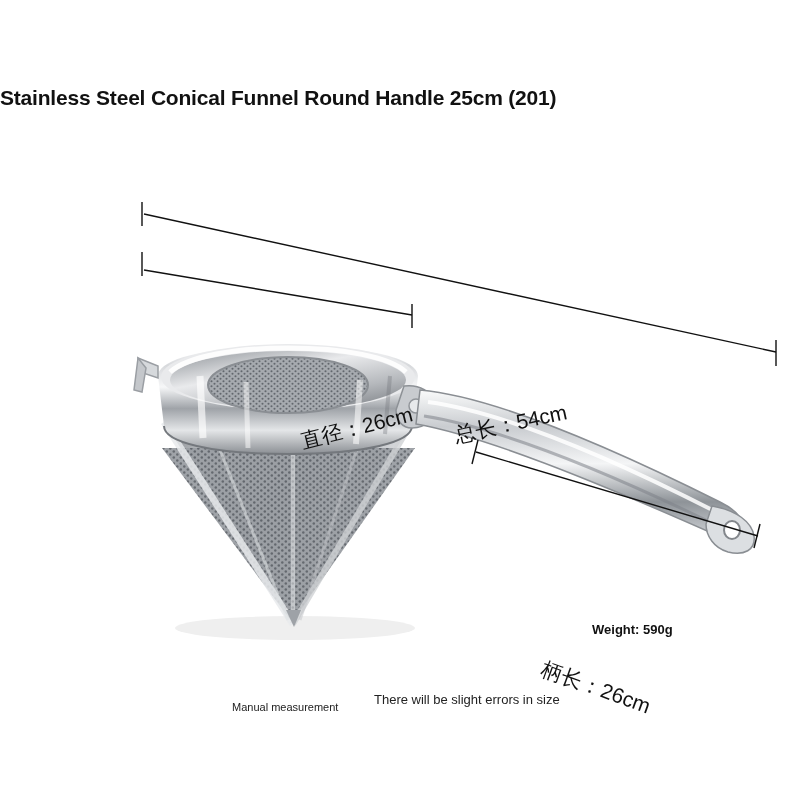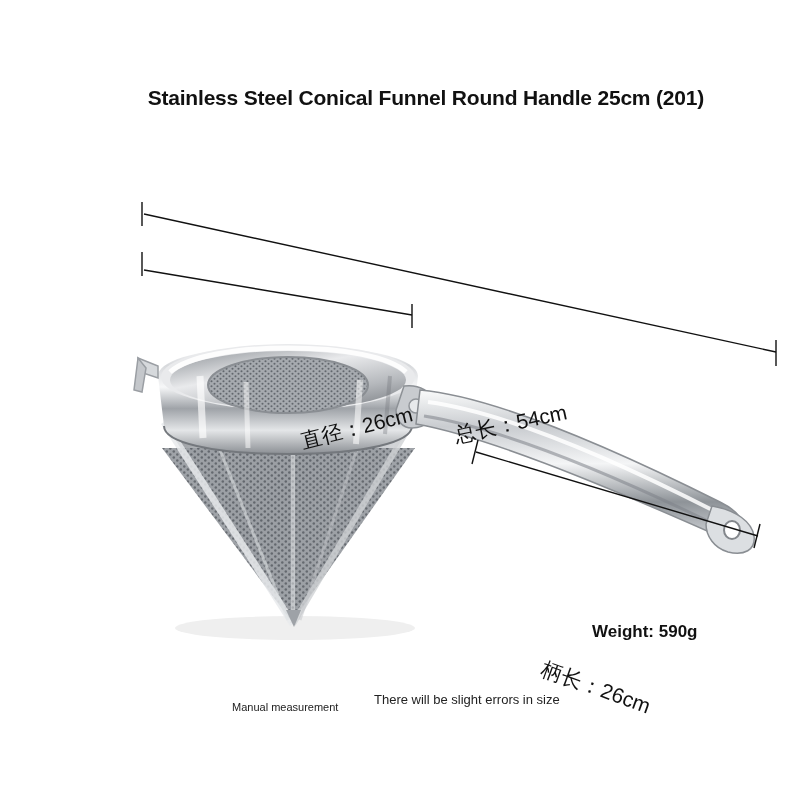--- a/index.html
+++ b/index.html
@@ -15,21 +15,21 @@
     font-family: "Liberation Sans", sans-serif;
     color: #111111;
   }
 
   
   .title {
     position: absolute;
     top: 86px;
     left: 0;
     width: 704px;
-    text-align: right;
+    text-align: left;
     font-size: 21px;
     font-weight: bold;
     letter-spacing: -0.2px;
     color: #111111;
   }
 
   
   .photo-stage {
     position: absolute;
     left: 60px;
@@ -78,21 +78,21 @@
     top: 475px;
     font-size: 21px;
     transform: rotate(20deg);
     transform-origin: left top;
   }
 
   .weight {
     position: absolute;
     left: 592px;
     top: 622px;
-    font-size: 17px;
+    font-size: 13px;
     font-weight: bold;
     color: #111111;
   }
 
   .note-left {
     position: absolute;
     left: 232px;
     top: 694px;
     font-size: 11px;
     color: #222222;

